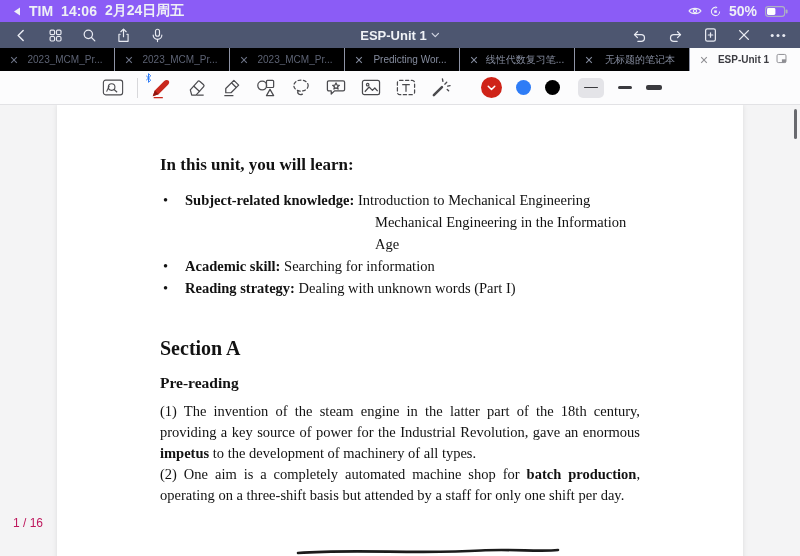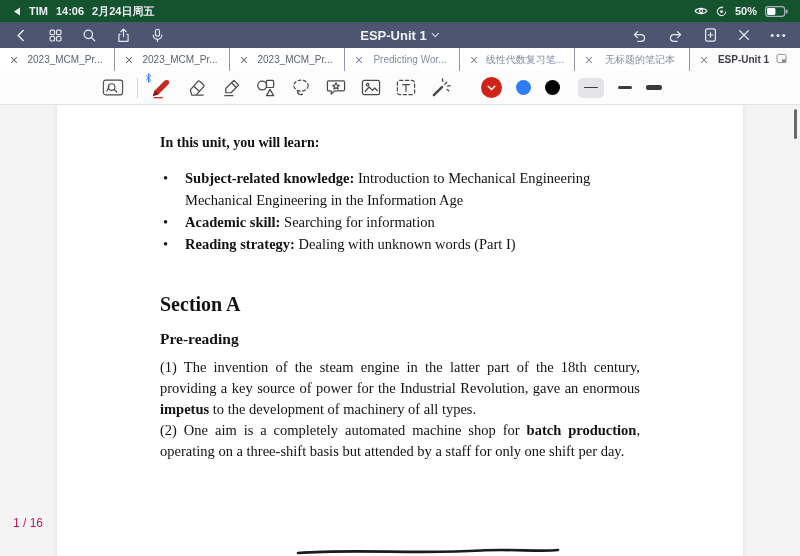--- a/index.html
+++ b/index.html
@@ -1,37 +1,37 @@
 <!DOCTYPE html>
 <html><head>
 <meta charset="utf-8">
 <style>
   * { margin:0; padding:0; box-sizing:border-box; }
   html,body { width:800px; height:556px; overflow:hidden; }
   body { font-family:"Liberation Sans","DejaVu Sans",sans-serif; background:#f4f4f5; position:relative; }
 
   
-  .statusbar { height:22px; background:#14532d; color:#eef0f6; display:flex; align-items:center;
-               justify-content:space-between; padding:0 12px; font-size:11px; font-weight:600; }
+  .statusbar { height:22px; background:#8b5cf6; color:#eef0f6; display:flex; align-items:center;
+               justify-content:space-between; padding:0 12px; font-size:14px; font-weight:600; }
   .statusbar .grp { display:flex; align-items:center; gap:8px; }
   .statusbar svg { display:block; }
 
   
   .navbar { height:26px; background:#4d5670; display:flex; align-items:center; position:relative; color:#e8eaf2; }
   .navbar .grp { display:flex; align-items:center; gap:19px; }
   .navbar .grp.left { margin-left:14px; }
   .navbar .grp.right { margin-left:auto; margin-right:14px; }
   .nav-title { position:absolute; left:50%; transform:translateX(-50%); font-size:13px; font-weight:700;
                display:flex; align-items:center; gap:5px; color:#f0f2f7; }
   .icbtn { display:flex; align-items:center; justify-content:center; cursor:pointer; }
   .icbtn svg { display:block; }
 
   
   .tabbar { height:23px; display:flex; background:#4d5670; }
-  .tab { width:115px; flex:none; background:#ffffff; border-right:1px solid #8f94a6; display:flex;
+  .tab { width:115px; flex:none; background:#000000; border-right:1px solid #8f94a6; display:flex;
          align-items:center; font-size:10px; color:#5c6273; padding:0 6px; }
   .tab .tab-close { display:flex; align-items:center; padding:2px 4px; }
   .tab .tab-label { flex:1; text-align:center; white-space:nowrap; overflow:hidden; }
   .tab.dim { color:#858c9e; }
   .tab.active { flex:1; width:auto; background:#fcfcfd; border-right:none; color:#3c3c42; font-weight:600; }
   .tab.active .tab-label { flex:1; }
   .tab.active .newwin { margin-right:6px; }
 
   
   .toolbar { height:34px; background:#fcfcfd; border-bottom:1px solid #e2e2e5; display:flex; align-items:center;
@@ -51,25 +51,25 @@
   .sline.thin { width:14px; height:1.6px; }
   .sline.med  { width:14px; height:3.6px; margin-left:14px; cursor:pointer; }
   .sline.thick{ width:16px; height:5.2px; margin-left:14px; cursor:pointer; }
 
   
   .content { position:relative; height:451px; background:#f4f4f5; overflow:hidden; }
   .page { position:absolute; left:57px; top:0; width:686px; height:480px; background:#fff;
           box-shadow:0 0 5px rgba(0,0,0,.10); padding:28px 103px 0 103px;
           font-family:"Liberation Serif","DejaVu Serif",serif; color:#121212; }
   .doc-title { font-size:19px; line-height:24px; font-weight:700; text-align:center; }
-  .intro-heading { font-size:14px; line-height:20px; font-weight:700; }
+  .intro-heading { margin-top:22px; font-size:17px; line-height:20px; font-weight:700; }
   .blist { margin-top:14px; list-style:none; }
   .blist li { position:relative; padding-left:25px; font-size:14.5px; line-height:22px; }
   .blist li .bul { position:absolute; left:3px; }
-  .cont-line { }
+  .cont-line { margin-left:190px; }
   .section-heading { margin-top:36px; font-size:20px; line-height:26px; font-weight:700; }
   .sub-heading { margin-top:12px; font-size:15.5px; line-height:20px; font-weight:700; }
   .bodytext { margin-top:8px; font-size:14.5px; line-height:21px; text-align:justify; }
   .bodytext p { margin:0; }
   .bodytext .task { font-weight:700; }
   b { font-weight:700;margin-top:13px; }
 
   .page-indicator { position:absolute; left:13px; bottom:26px; font-size:12px; color:#be185d;
                     font-family:"Liberation Sans",sans-serif; }
   .scrollbar { position:absolute; right:3px; top:4px; width:3px; height:30px; background:#68696e; border-radius:2px; }

